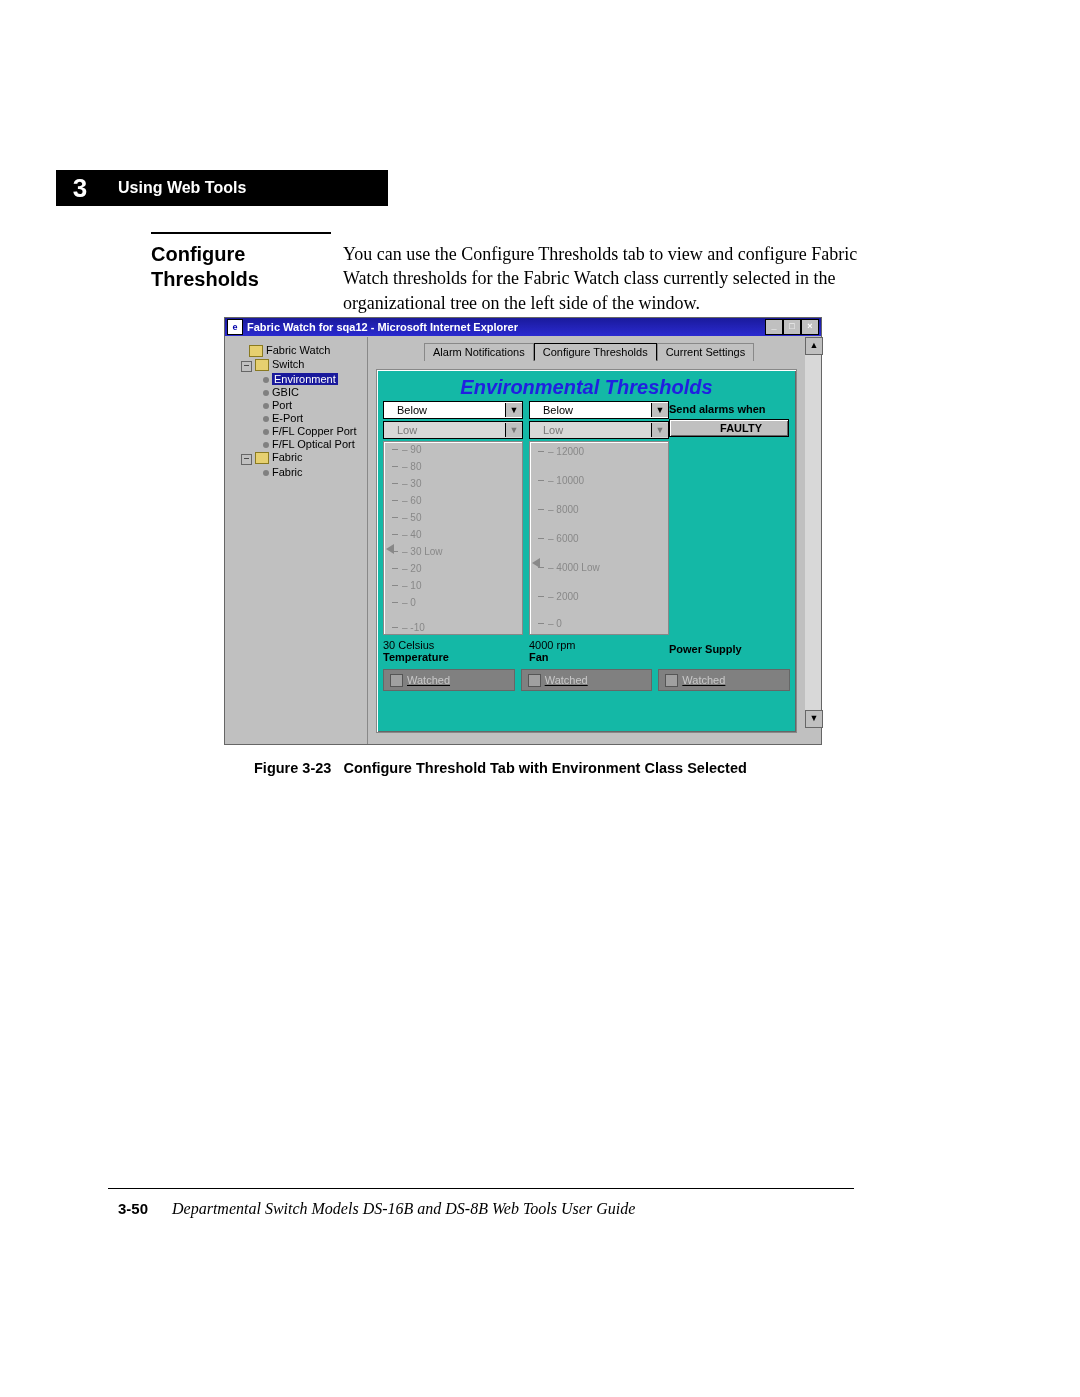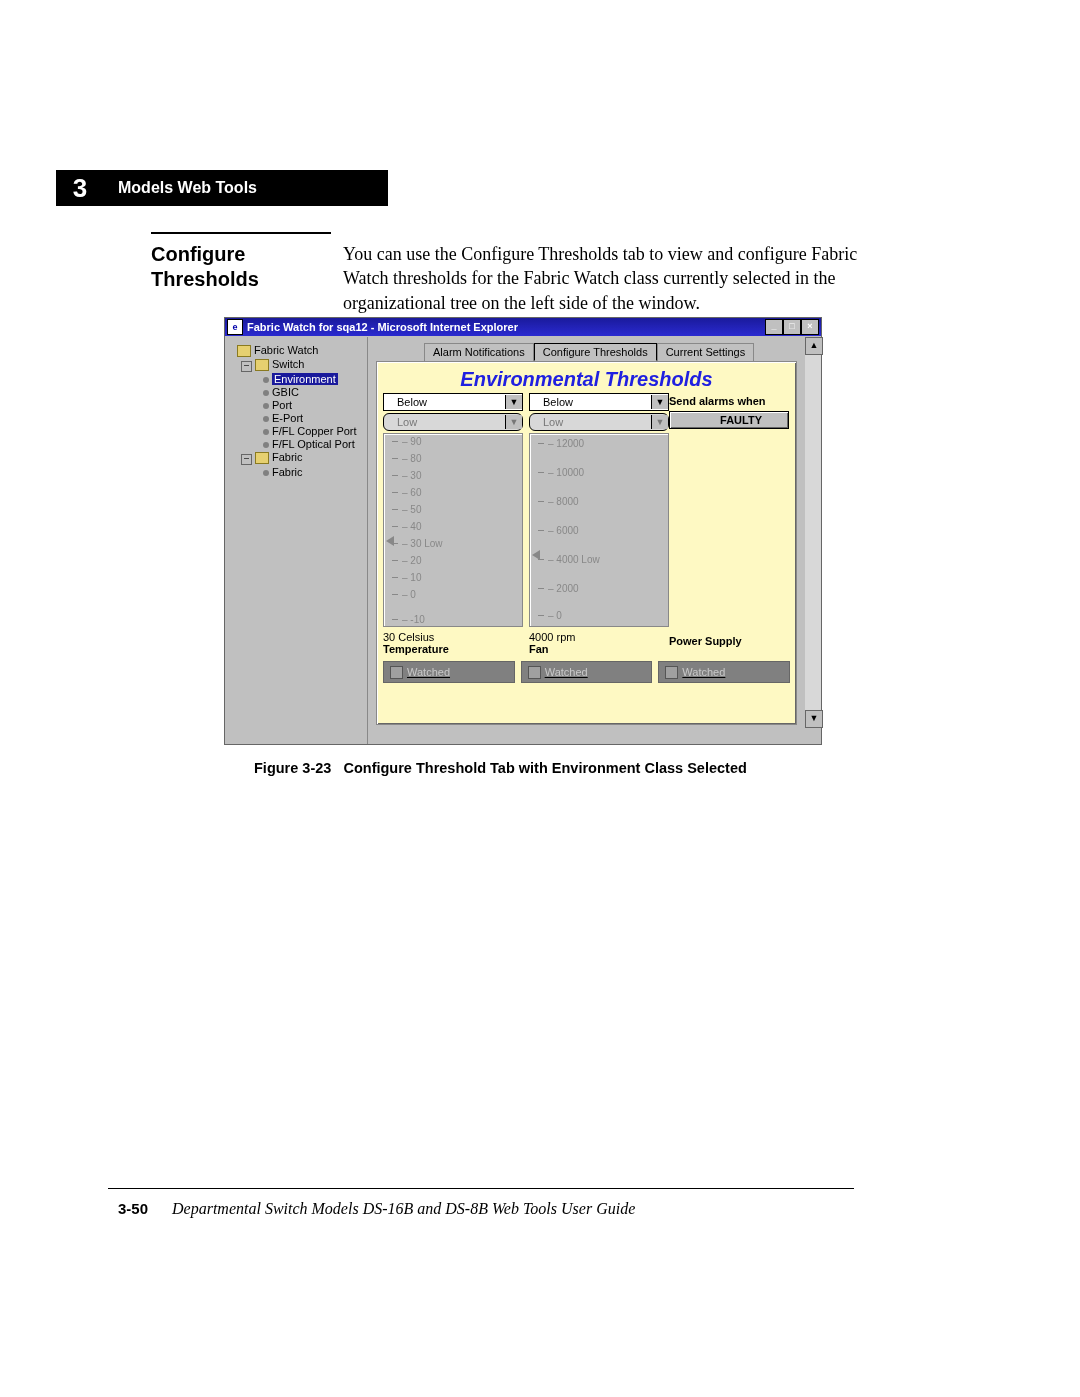--- a/index.html
+++ b/index.html
@@ -92,36 +92,36 @@
   .tb-left { display:flex; align-items:center; gap:4px; }
   .ie-icon { width:14px; height:14px; background:#fff; border:1px solid #000; font-size:9px; color:#00a; display:flex; align-items:center; justify-content:center; }
   .win-buttons { display:flex; gap:0; }
   .win-btn { width:16px; height:14px; background:#c0c0c0; border:1px solid #000; font-size:9px; line-height:12px; text-align:center; }
   .scroll-stub { position:absolute; right:0; top:19px; width:16px; bottom:16px; background:#d8d8d8; }
   .scroll-arrow { width:16px; height:16px; background:#c0c0c0; border:1px solid #666; font-size:9px; text-align:center; line-height:14px; }
   .scroll-stub .up { position:absolute; top:0; }
   .scroll-stub .down { position:absolute; bottom:0; }
   .main-area { position:absolute; top:19px; left:0; right:16px; bottom:0; display:flex; }
   .tree-panel { width:130px; background:#c0c0c0; padding:6px 4px 6px 8px; border-right:1px solid #888; color:#000; }
-  .tree-panel .node { white-space:nowrap; margin:1px 4px; }
+  .tree-panel .node { white-space:nowrap; margin:1px 16px; }
   .tree-panel .bullet { display:inline-block; width:6px; height:6px; border-radius:50%; background:#808080; margin:0 3px 1px 0; vertical-align:middle; }
   .tree-panel .folder { display:inline-block; width:12px; height:10px; background:#e6d070; border:1px solid #8a7a20; margin-right:3px; vertical-align:middle; }
   .tree-panel .expander { display:inline-block; width:9px; height:9px; border:1px solid #666; font-size:9px; line-height:7px; text-align:center; margin-right:3px; color:#000; }
   .tree-panel .sel { background:#1a1a9c; color:#fff; padding:0 2px; }
   .content-panel { flex:1; background:#c0c0c0; position:relative; }
-  .tabs { display:flex; margin:6px 0 0 8px;padding-left:48px; }
+  .tabs { display:flex; margin:6px 0 8px 8px;padding-left:48px; }
   .tab { padding:2px 8px; background:#c0c0c0; border:1px solid #888; border-bottom:none; font-size:11px; }
   .tab.active { background:#c0c0c0; border:1px solid #000; border-bottom:1px solid #c0c0c0; font-weight:normal; }
-  .panel-body { margin:0 8px 8px 8px; border:1px solid #888; background:#fef9c3; position:relative; height:362px; box-shadow: inset 1px 1px #fff, inset -1px -1px #666; }
+  .panel-body { margin:0 8px 8px 8px; border:1px solid #888; background:#14b8a6; position:relative; height:362px; box-shadow: inset 1px 1px #fff, inset -1px -1px #666; }
   .panel-title { text-align:center; font-family:Arial,Helvetica,sans-serif; font-weight:bold; font-style:italic; font-size:20px; color:#2020e0; margin:6px 0 2px; }
   .cols { display:flex; }
   .col { width:140px; margin-left:6px; }
   .col3 { width:120px; }
   .sel-box { display:flex; border:1px solid #000; background:#fff; height:16px; align-items:center; font-size:11px; }
-  .sel-box.disabled { background:#d8d8d8; color:#777;border-radius:6px; }
+  .sel-box.disabled { background:#d8d8d8; color:#777; }
   .sel-box .sv { flex:1; padding:0 13px; }
   .sel-box .dd { width:16px; background:#c0c0c0; border-left:1px solid #000; text-align:center; line-height:14px; font-size:9px; }
   .scale-box { height:192px; border:1px solid #888; background:#c0c0c0; margin-top:2px; position:relative; box-shadow: inset 1px 1px #fff; }
   .scale-inner { position:absolute; left:10px; top:6px; bottom:6px; width:6px; background:#c0c0c0; }
   .tick { position:absolute; left:18px; font-size:10px; color:#888; }
   .tick .tm { position:absolute; left:-10px; top:5px; width:6px; height:1px; background:#888; }
   .pointer {
     position:absolute; left:2px; width:0; height:0;
     border-top:5px solid transparent; border-bottom:5px solid transparent;
     border-right:8px solid #888;
@@ -154,21 +154,21 @@
   .footer-title {
     position:absolute; left:172px; top:1200px;
     font-style:italic; font-size:16px;
   }
   .alarms-label { font-weight:bold; font-size:11px; margin-top:2px; }
 </style>
 </head>
 <body>
 
 <div class="chapter-band">
-  <span class="chapter-title">Models Web Tools</span>
+  <span class="chapter-title">Using Web Tools</span>
 </div>
 <div class="chapter-num">3</div>
 
 <div class="section-rule"></div>
 <div class="section-heading">Configure Thresholds</div>
 
 <div class="body-text">You can use the Configure Thresholds tab to view and configure Fabric Watch thresholds for the Fabric Watch class currently selected in the organizational tree on the left side of the window.</div>
 
 <div class="screenshot">
   <div class="win-titlebar">

